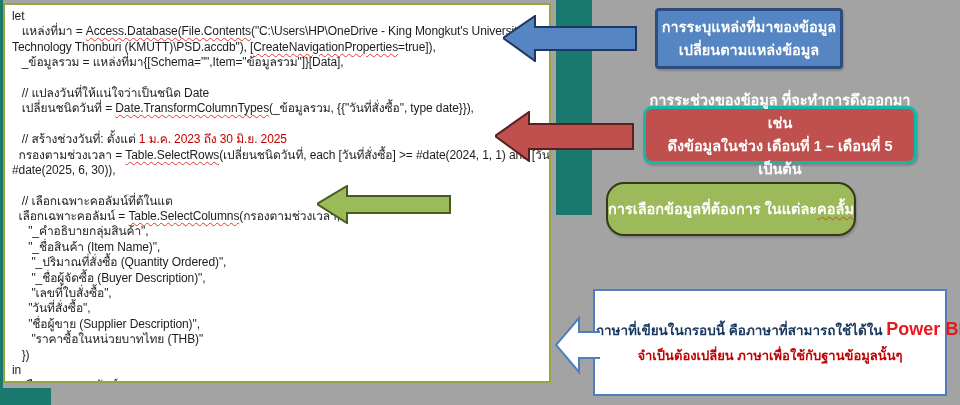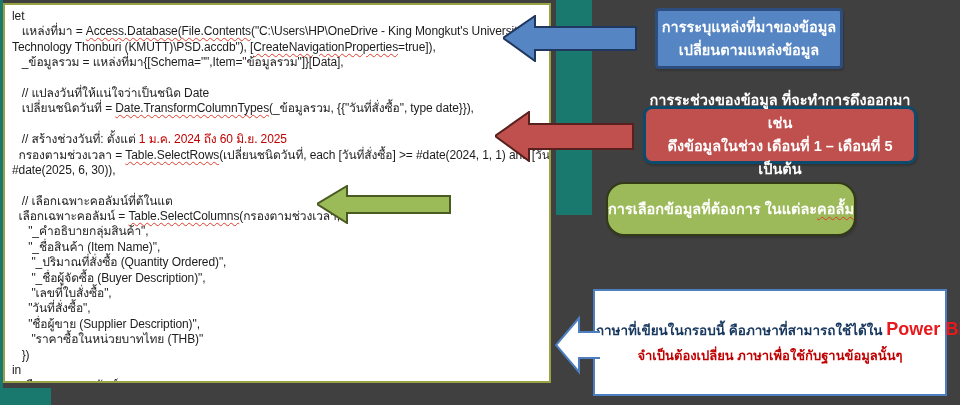--- a/index.html
+++ b/index.html
@@ -1,17 +1,17 @@
 <!DOCTYPE html>
 <html><head>
 <meta charset="utf-8">
 <style>
   html,body{margin:0;padding:0;background:#ffffff;}
   .stage{
-    position:relative;width:960px;height:405px;background:#404040;
+    position:relative;width:960px;height:405px;background:#a3a3a3;
     overflow:hidden;font-family:"Liberation Sans",sans-serif;
   }
   
   .teal{position:absolute;background:#19796f;}
   .teal-left-strip{left:0;top:0;width:3px;height:405px;}
   .teal-top-bar{left:556px;top:0;width:36px;height:215px;}
   .teal-bottom-square{left:3px;top:388px;width:48px;height:17px;}
 
   
   .code-panel{
@@ -40,21 +40,21 @@
     position:absolute;box-sizing:border-box;color:#ffffff;font-weight:bold;
     text-align:center;display:flex;flex-direction:column;justify-content:center;
     box-shadow:1px 2px 2px rgba(0,0,0,0.18);
   }
   .callout-blue{
     left:655px;top:8px;width:188px;height:61px;background:#5585c2;
     border:3px solid #2c4d7e;border-radius:4px;font-size:14.5px;line-height:23px;
   }
   .callout-red{
     left:643px;top:106px;width:274px;height:58px;background:#c0504d;
-    border:3px solid #0c4a6e;border-radius:9px;font-size:14.5px;line-height:23px;
+    border:3px solid #14b8a6;border-radius:9px;font-size:14.5px;line-height:23px;
   }
   .callout-green{
     left:606px;top:182px;width:250px;height:54px;background:#9cba59;
     border:2px solid #333a18;border-radius:18px;font-size:14.5px;line-height:20px;
   }
   .green-sq{
     text-decoration-line:underline;text-decoration-style:wavy;
     text-decoration-color:#e03c2b;text-decoration-thickness:1px;
     text-underline-offset:2px;
   }
@@ -81,21 +81,21 @@
 
   <div class="code-panel">
       <div class="code-line"><span class="seg-n">let</span></div>
       <div class="code-line"><span class="seg-n">   แหล่งที่มา = </span><span class="seg-sq">Access.Database(File.Contents</span><span class="seg-n">("C:\Users\HP\OneDrive - King Mongkut's University of</span></div>
       <div class="code-line"><span class="seg-n">Technology Thonburi (KMUTT)\PSD.accdb"), [</span><span class="seg-sq">CreateNavigationProperties</span><span class="seg-n">=true]),</span></div>
       <div class="code-line"><span class="seg-n">   _ข้อมูลรวม = แหล่งที่มา{[Schema="",Item="ข้อมูลรวม"]}[Data],</span></div>
       <div class="code-line">&nbsp;</div>
       <div class="code-line"><span class="seg-n">   // แปลงวันที่ให้แน่ใจว่าเป็นชนิด Date</span></div>
       <div class="code-line"><span class="seg-n">   เปลี่ยนชนิดวันที่ = </span><span class="seg-sq">Date.TransformColumnTypes</span><span class="seg-n">(_ข้อมูลรวม, {{"วันที่สั่งซื้อ", type date}}),</span></div>
       <div class="code-line">&nbsp;</div>
-      <div class="code-line"><span class="seg-n">   // สร้างช่วงวันที่: ตั้งแต่ </span><span class="seg-red">1 ม.ค. 2024 ถึง 60 มิ.ย. 2025</span></div>
+      <div class="code-line"><span class="seg-n">   // สร้างช่วงวันที่: ตั้งแต่ </span><span class="seg-red">1 ม.ค. 2023 ถึง 30 มิ.ย. 2025</span></div>
       <div class="code-line"><span class="seg-n">  กรองตามช่วงเวลา = </span><span class="seg-sq">Table.SelectRows</span><span class="seg-n">(เปลี่ยนชนิดวันที่, each [วันที่สั่งซื้อ] &gt;= #date(2024, 1, 1) and [วันที่สั่งซื้อ] &lt;=</span></div>
       <div class="code-line"><span class="seg-n">#date(2025, 6, 30)),</span></div>
       <div class="code-line">&nbsp;</div>
       <div class="code-line"><span class="seg-n">   // เลือกเฉพาะคอลัมน์ที่ต้ในแต</span></div>
       <div class="code-line"><span class="seg-n">  เลือกเฉพาะคอลัมน์ = </span><span class="seg-sq">Table.SelectColumns</span><span class="seg-n">(กรองตามช่วงเวลา, {</span></div>
       <div class="code-line"><span class="seg-n">     "_คำอธิบายกลุ่มสินค้า",</span></div>
       <div class="code-line"><span class="seg-n">     "_ชื่อสินค้า (Item Name)",</span></div>
       <div class="code-line"><span class="seg-n">      "_ปริมาณที่สั่งซื้อ (Quantity Ordered)",</span></div>
       <div class="code-line"><span class="seg-n">      "_ชื่อผู้จัดซื้อ (Buyer Description)",</span></div>
       <div class="code-line"><span class="seg-n">      "เลขที่ใบสั่งซื้อ",</span></div>

